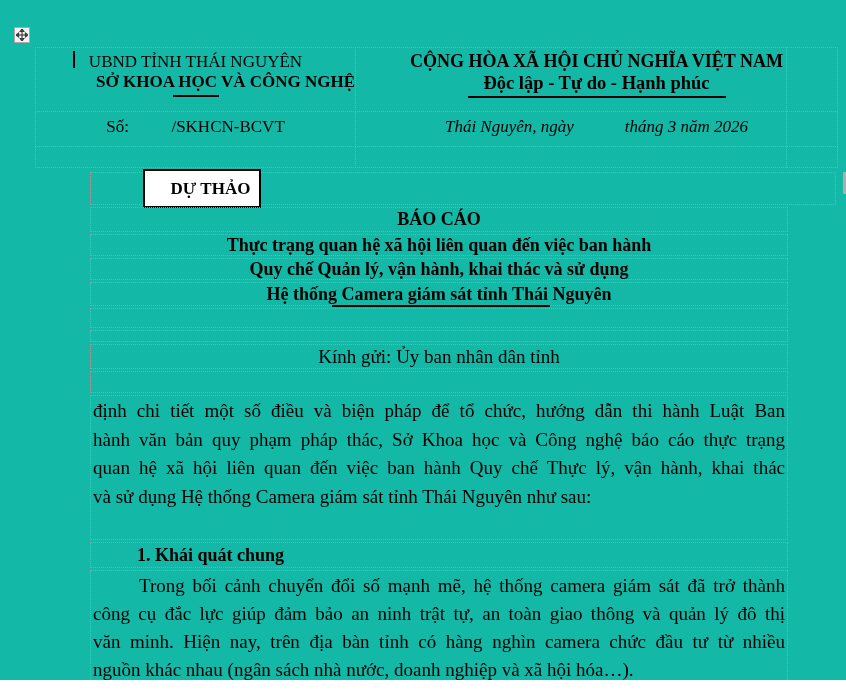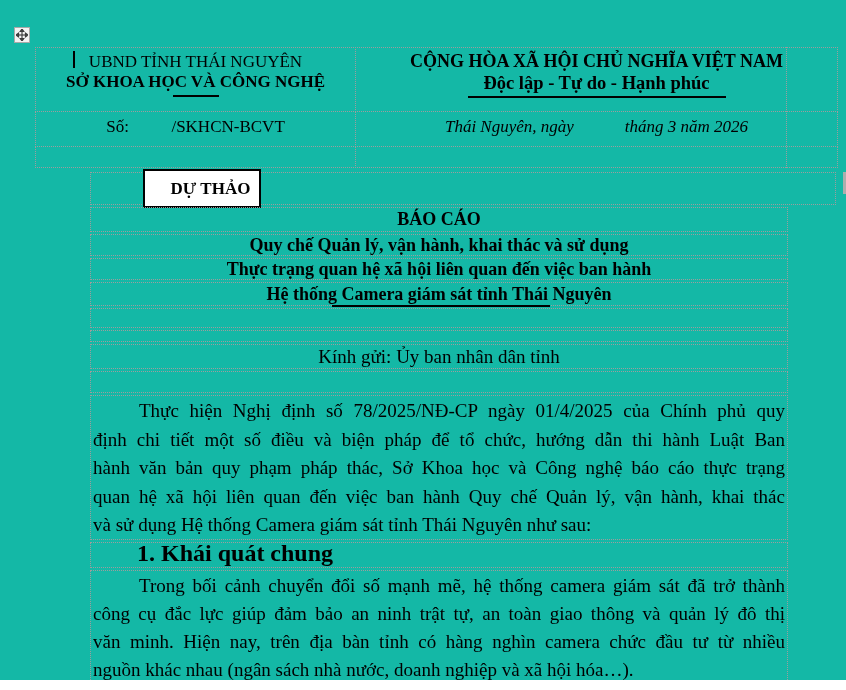--- a/index.html
+++ b/index.html
@@ -24,21 +24,21 @@
   .hdr-boundary-line{position:absolute;left:786px;top:47px;width:0;height:121px;border-left:1px dotted #9d9d9d;}
   .hdr-table{position:absolute;left:35px;top:47px;width:803px;height:121px;}
   .cell{position:absolute;box-sizing:border-box;border:1px dotted #9d9d9d;text-align:center;}
   .c-tl{left:0;top:0;width:321px;height:65px;padding-top:4px;}
   .c-tr{left:320px;top:0;width:483px;height:65px;padding-top:3px;}
   .c-ml{left:0;top:64px;width:321px;height:36px;padding-top:5px;}
   .c-mr{left:320px;top:64px;width:483px;height:36px;padding-top:5px;}
   .c-bl{left:0;top:99px;width:321px;height:22px;}
   .c-br{left:320px;top:99px;width:483px;height:22px;}
   .org-parent{font-size:17px;line-height:20px;}
-  .org-name{font-size:17px;font-weight:bold;line-height:20px;}
+  .org-name{font-size:17px;font-weight:bold;line-height:20px;text-align:right;}
   .org-rule{width:46px;height:2px;background:#000;margin:3px auto 0;}
   .nat-motto1{font-size:18px;font-weight:bold;line-height:21px;white-space:nowrap;}
   .nat-motto2{font-size:18.5px;font-weight:bold;line-height:23px;}
   .nat-rule{width:258px;height:2px;background:#000;margin:1px auto 0;}
   .doc-number{font-size:17px;}
   .place-date{font-size:17px;font-style:italic;}
   
   .draft-row{position:absolute;left:90px;top:172px;width:746px;height:33px;}
   .draft-box{
     position:absolute;left:143px;top:169px;width:118px;height:39px;
@@ -52,21 +52,21 @@
   .t-row{display:flex;align-items:center;justify-content:center;font-weight:bold;font-size:18px;}
   .r-t1{height:25px;}
   .r-t2{height:22px;}
   .r-t3{height:22px;}
   .r-t4{height:24px;}
   .r-e1{height:20px;}
   .r-e2{height:12px;}
   .r-kg{height:25px;display:flex;align-items:center;justify-content:center;font-size:19px;}
   .r-e3{height:22px;}
   .r-p1{height:145px;padding:1px 2px;}
-  .r-h1{height:26px;display:flex;align-items:flex-end;font-weight:bold;font-size:24px;padding-left:46px;}
+  .r-h1{height:26px;display:flex;align-items:center;font-weight:bold;font-size:18px;padding-left:46px;}
   .r-p2{height:114px;padding:1px 2px;}
   .r-e4{height:12px;}
   .jline{font-size:19px;text-align:justify;text-align-last:justify;white-space:normal;}
   .r-p1 .jline{line-height:28.6px;}
   .r-p2 .jline{line-height:28px;}
   .jline.last{text-align-last:left;}
   .jline.indent{text-indent:46px;}
   .title-rule{position:absolute;left:332px;top:305px;width:218px;height:2px;background:#000;}
 </style>
 </head>
@@ -120,44 +120,43 @@
   <div class="draft-row dotted"></div>
   <div class="draft-box">
     <span>DỰ THẢO</span>
   </div>
 
   <div class="main-col">
 
     <div class="row t-row r-t1">
       <span>BÁO CÁO</span>
     </div>
+    <div class="row t-row r-t2">
+      <span>Thực trạng quan hệ xã hội liên quan đến việc ban hành</span>
+    </div>
     <div class="row t-row r-t3">
       <span>Quy chế Quản lý, vận hành, khai thác và sử dụng</span>
-    </div>
-    <div class="row t-row r-t2">
-      <span>Thực trạng quan hệ xã hội liên quan đến việc ban hành</span>
     </div>
     <div class="row t-row r-t4">
       <span>Hệ thống Camera giám sát tỉnh Thái Nguyên</span>
     </div>
 
     <div class="row r-e1"></div>
     <div class="row r-e2"></div>
 
     <div class="row r-kg">
       <span>Kính gửi: Ủy ban nhân dân tỉnh</span>
     </div>
 
     <div class="row r-e3"></div>
 
     <div class="row r-p1">
-      <div class="jline indent">Thực hiện Nghị định số 78/2025/NĐ-CP ngày 01/4/2025 của Chính phủ quy</div>
       <div class="jline">định chi tiết một số điều và biện pháp để tổ chức, hướng dẫn thi hành Luật Ban</div>
       <div class="jline">hành văn bản quy phạm pháp thác, Sở Khoa học và Công nghệ báo cáo thực trạng</div>
-      <div class="jline">quan hệ xã hội liên quan đến việc ban hành Quy chế Quản lý, vận hành, khai thác</div>
+      <div class="jline">quan hệ xã hội liên quan đến việc ban hành Quy chế Thực lý, vận hành, khai thác</div>
       <div class="jline last">và sử dụng Hệ thống Camera giám sát tỉnh Thái Nguyên như sau:</div>
     </div>
 
     <div class="row r-h1">
       <span>1. Khái quát chung</span>
     </div>
 
     <div class="row r-p2">
       <div class="jline indent">Trong bối cảnh chuyển đổi số mạnh mẽ, hệ thống camera giám sát đã trở thành</div>
       <div class="jline">công cụ đắc lực giúp đảm bảo an ninh trật tự, an toàn giao thông và quản lý đô thị</div>

